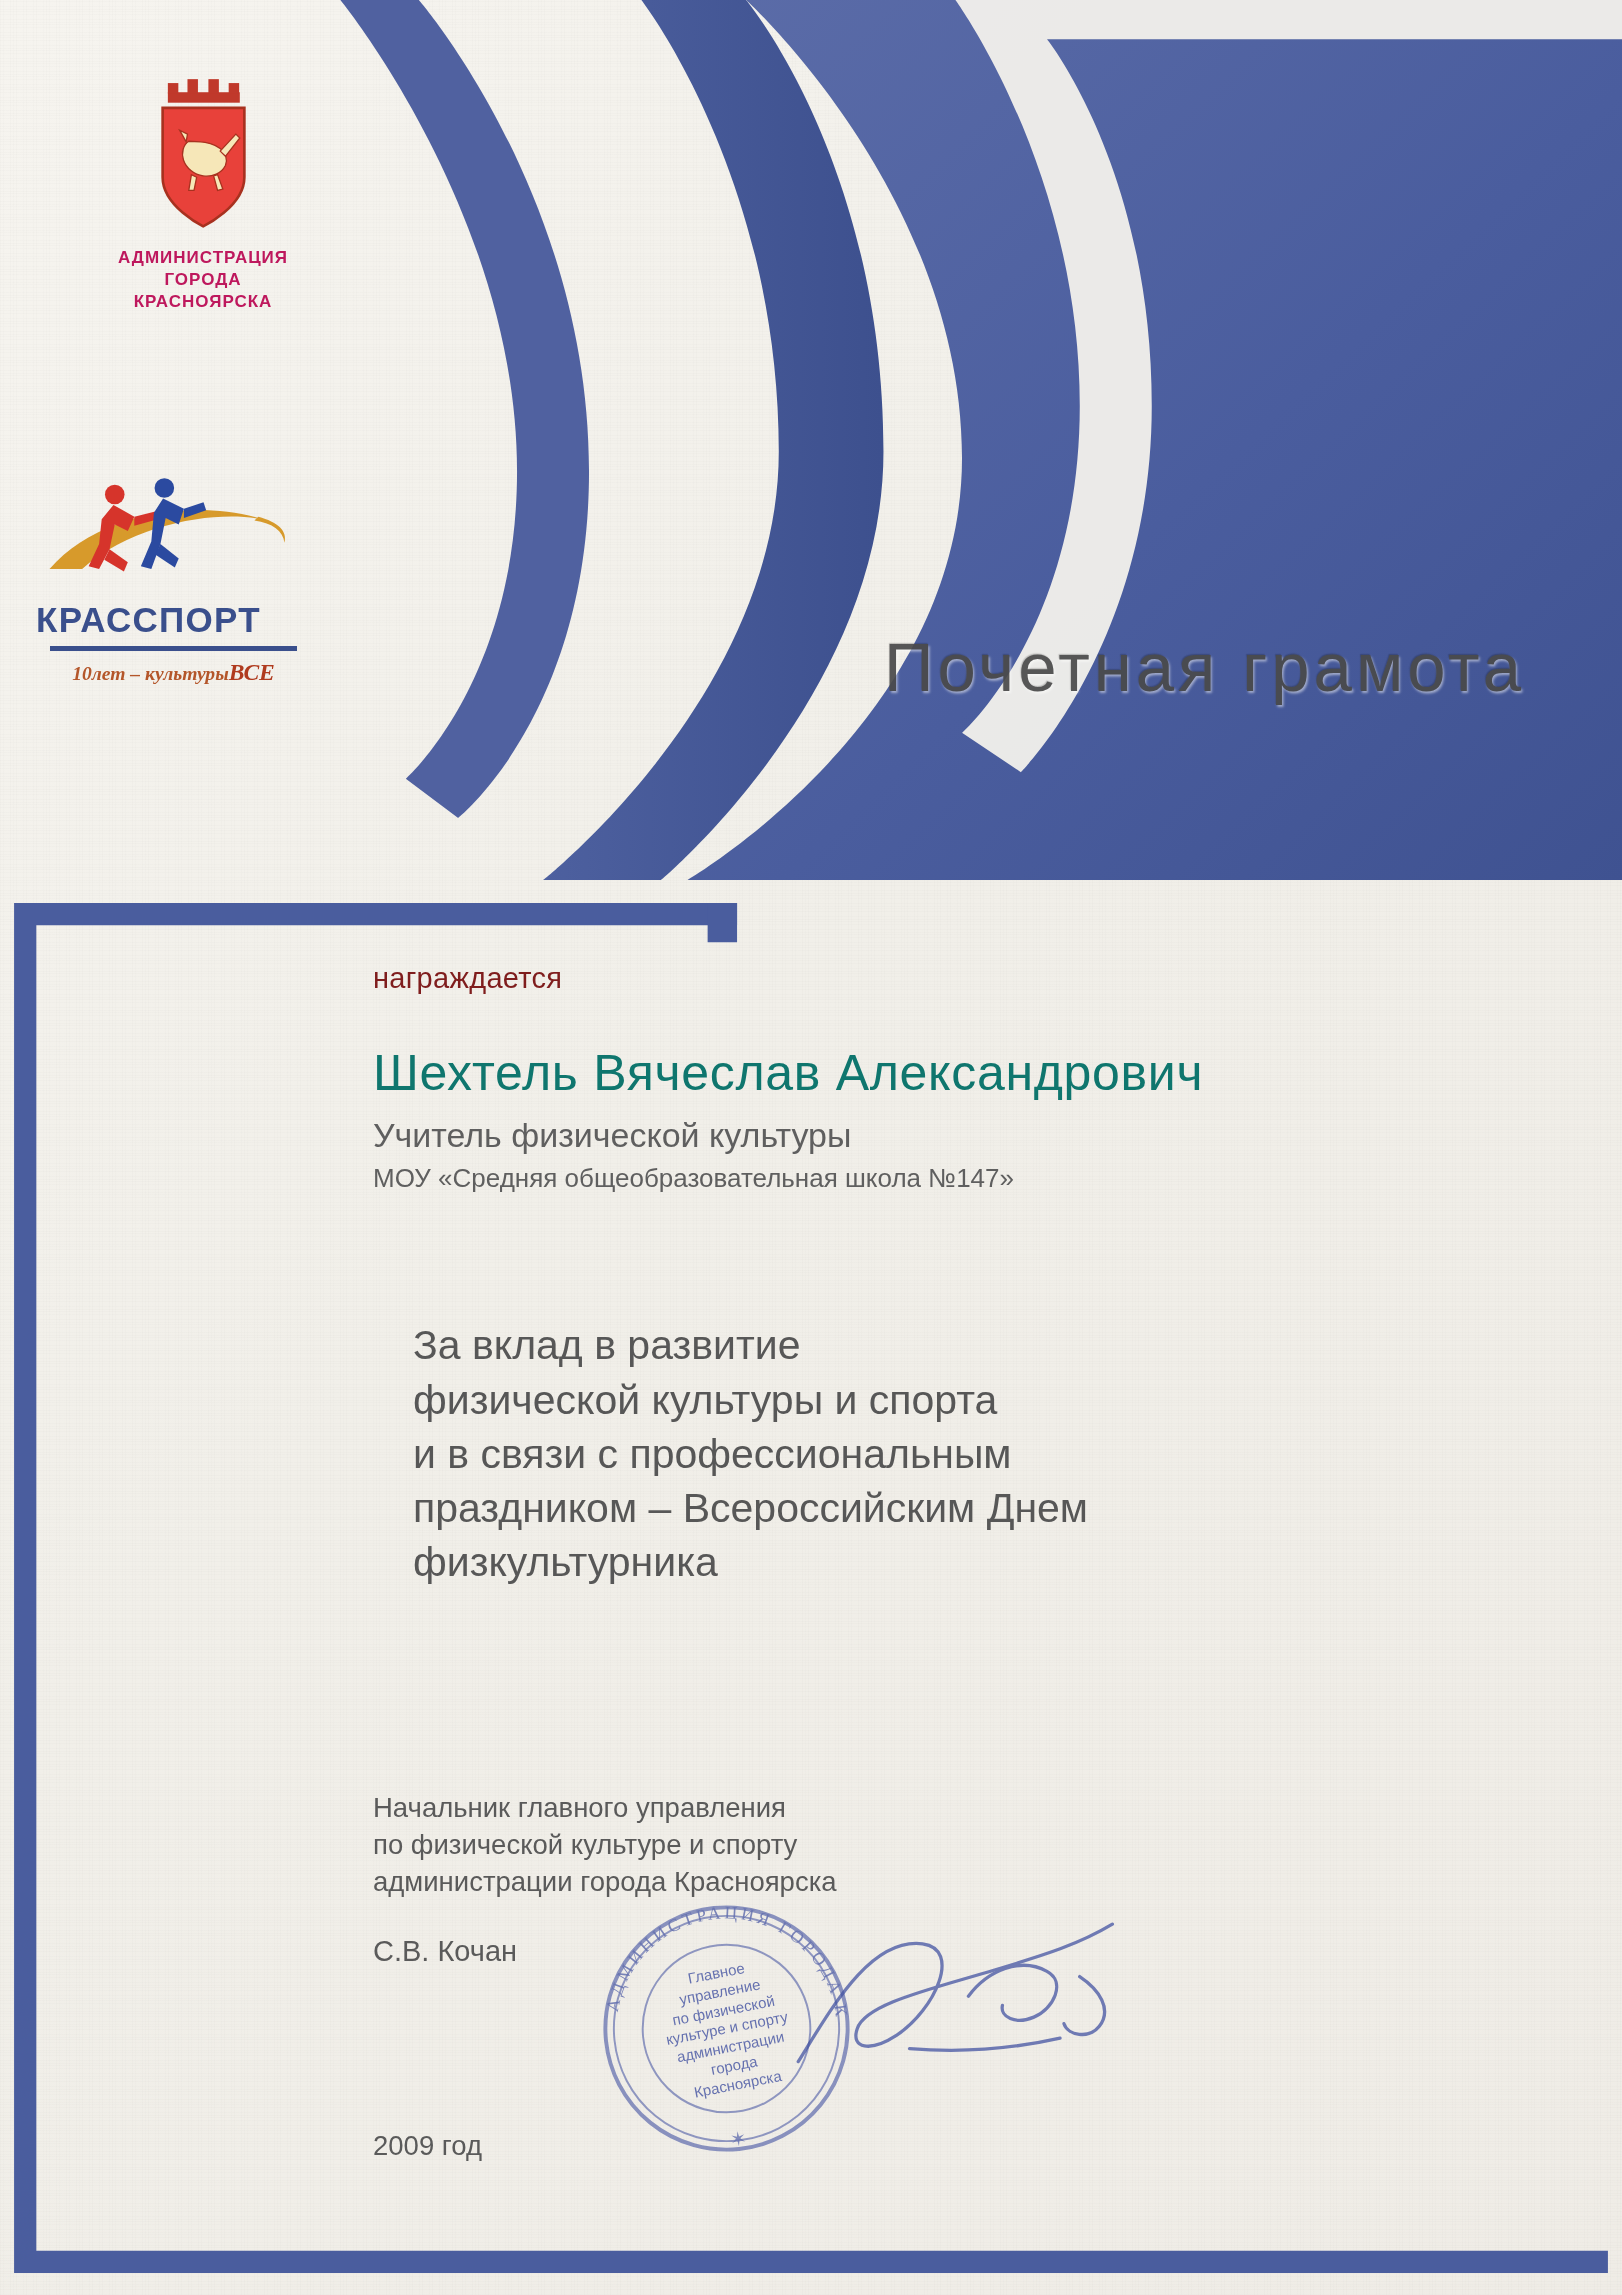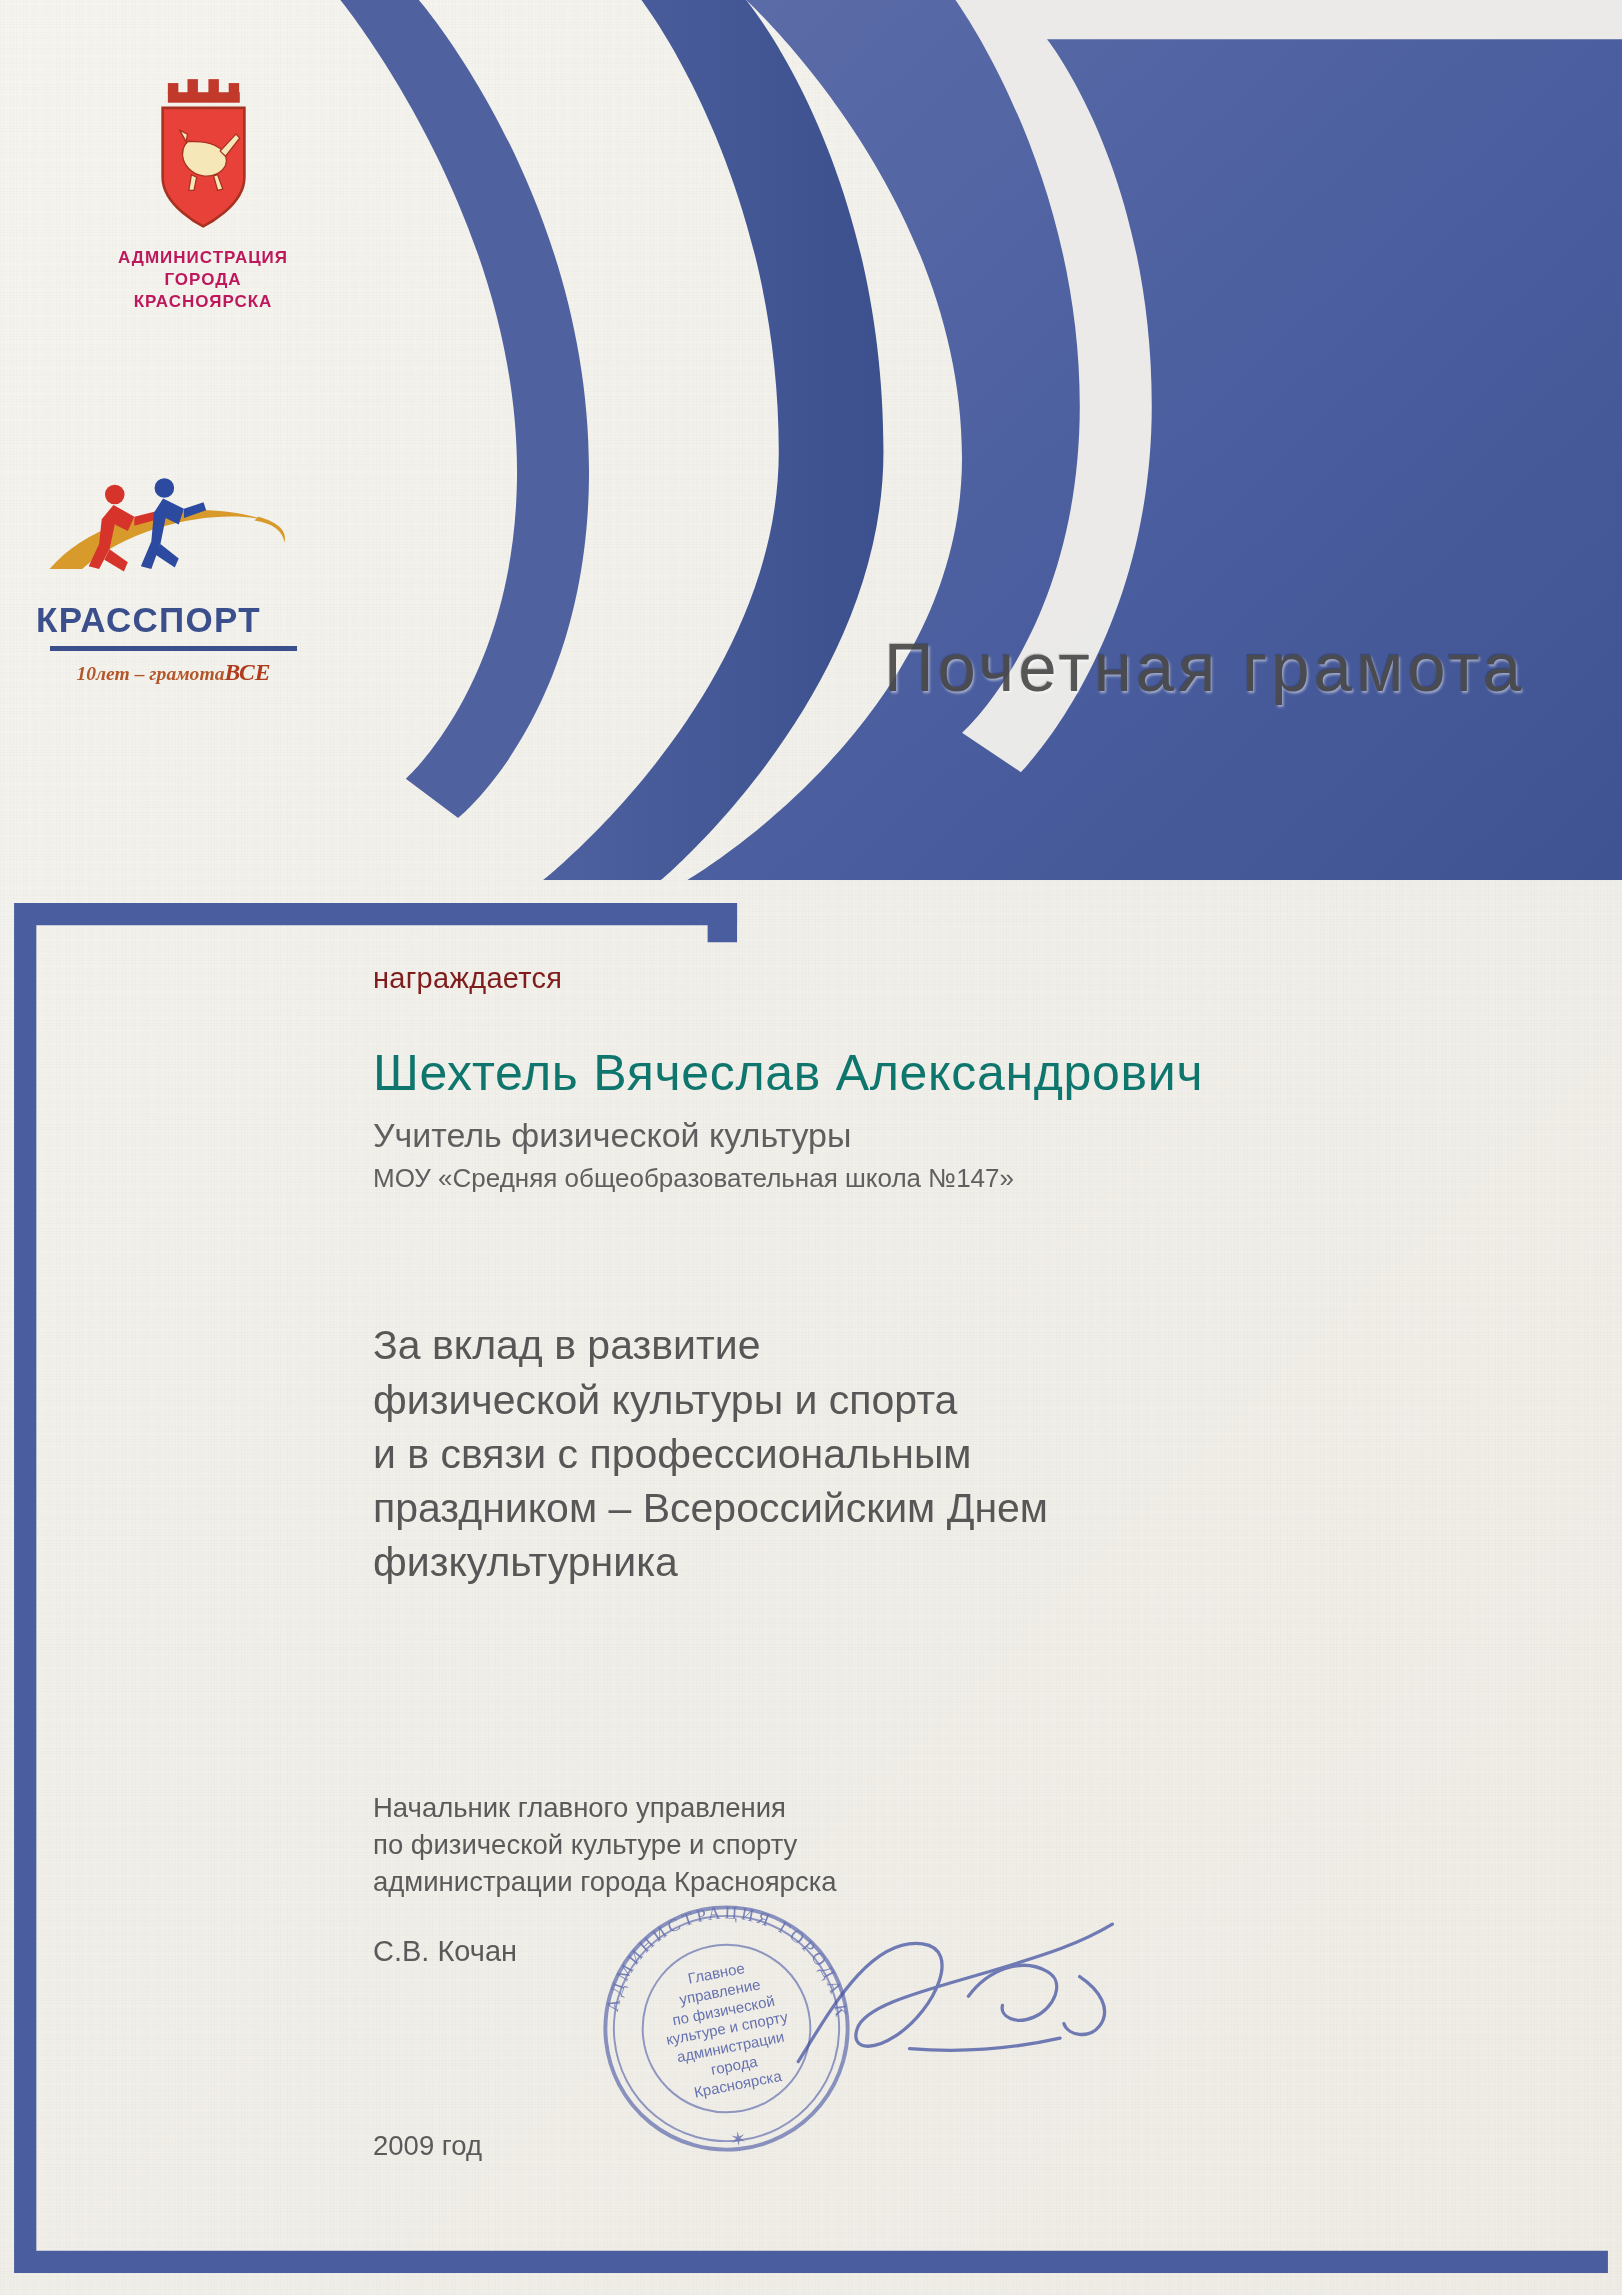--- a/index.html
+++ b/index.html
@@ -146,20 +146,21 @@
   .recipient-org {
     margin-top: 8px;
     font-size: 26px;
     color: #5f5f5f;
   }
   .reason {
     margin-top: 124px;
     font-size: 41px;
     line-height: 1.32;
     color: #575757;
+    margin-left: 40px;
   }
 
   .signer-block {
     position: absolute;
     left: 373px;
     top: 1790px;
     width: 1112px;
     color: #5a5a5a;
   }
   .signer-title {
@@ -303,21 +304,21 @@
           <circle cx="196" cy="26" r="15"></circle>
           <path d="M194 42 L226 58 L218 82 L198 72 L190 112 L176 150 L160 146 L176 108 L180 64 Z"></path>
           <path d="M226 58 L256 48 L260 60 L226 72 Z"></path>
           <path d="M190 112 L218 134 L212 148 L182 128 Z"></path>
         </g>
       </svg>
     </div>
     <div class="krassport-word">КРАССПОРТ</div>
     <div class="krassport-rule"></div>
     <div class="krassport-tag">
-      <span>10лет – </span><span>грамота</span><span class="big">ВСЕ</span>
+      <span>10лет – </span><span>культуры</span><span class="big">ВСЕ</span>
     </div>
   </div>
 
   <div class="main-title">Почетная грамота</div>
 
   <div class="frame">
     <svg width="1594" height="1374" viewBox="0 0 2436 2100" xmlns="http://www.w3.org/2000/svg">
 
       <path d="M0 0 L1105 0 L1105 34 L34 34 L34 2060 L2436 2060 L2436 2094 L0 2094 Z" fill="#4a5d9e"></path>
       <path d="M1060 0 L1105 0 L1105 60 L1060 60 Z" fill="#4a5d9e"></path>

